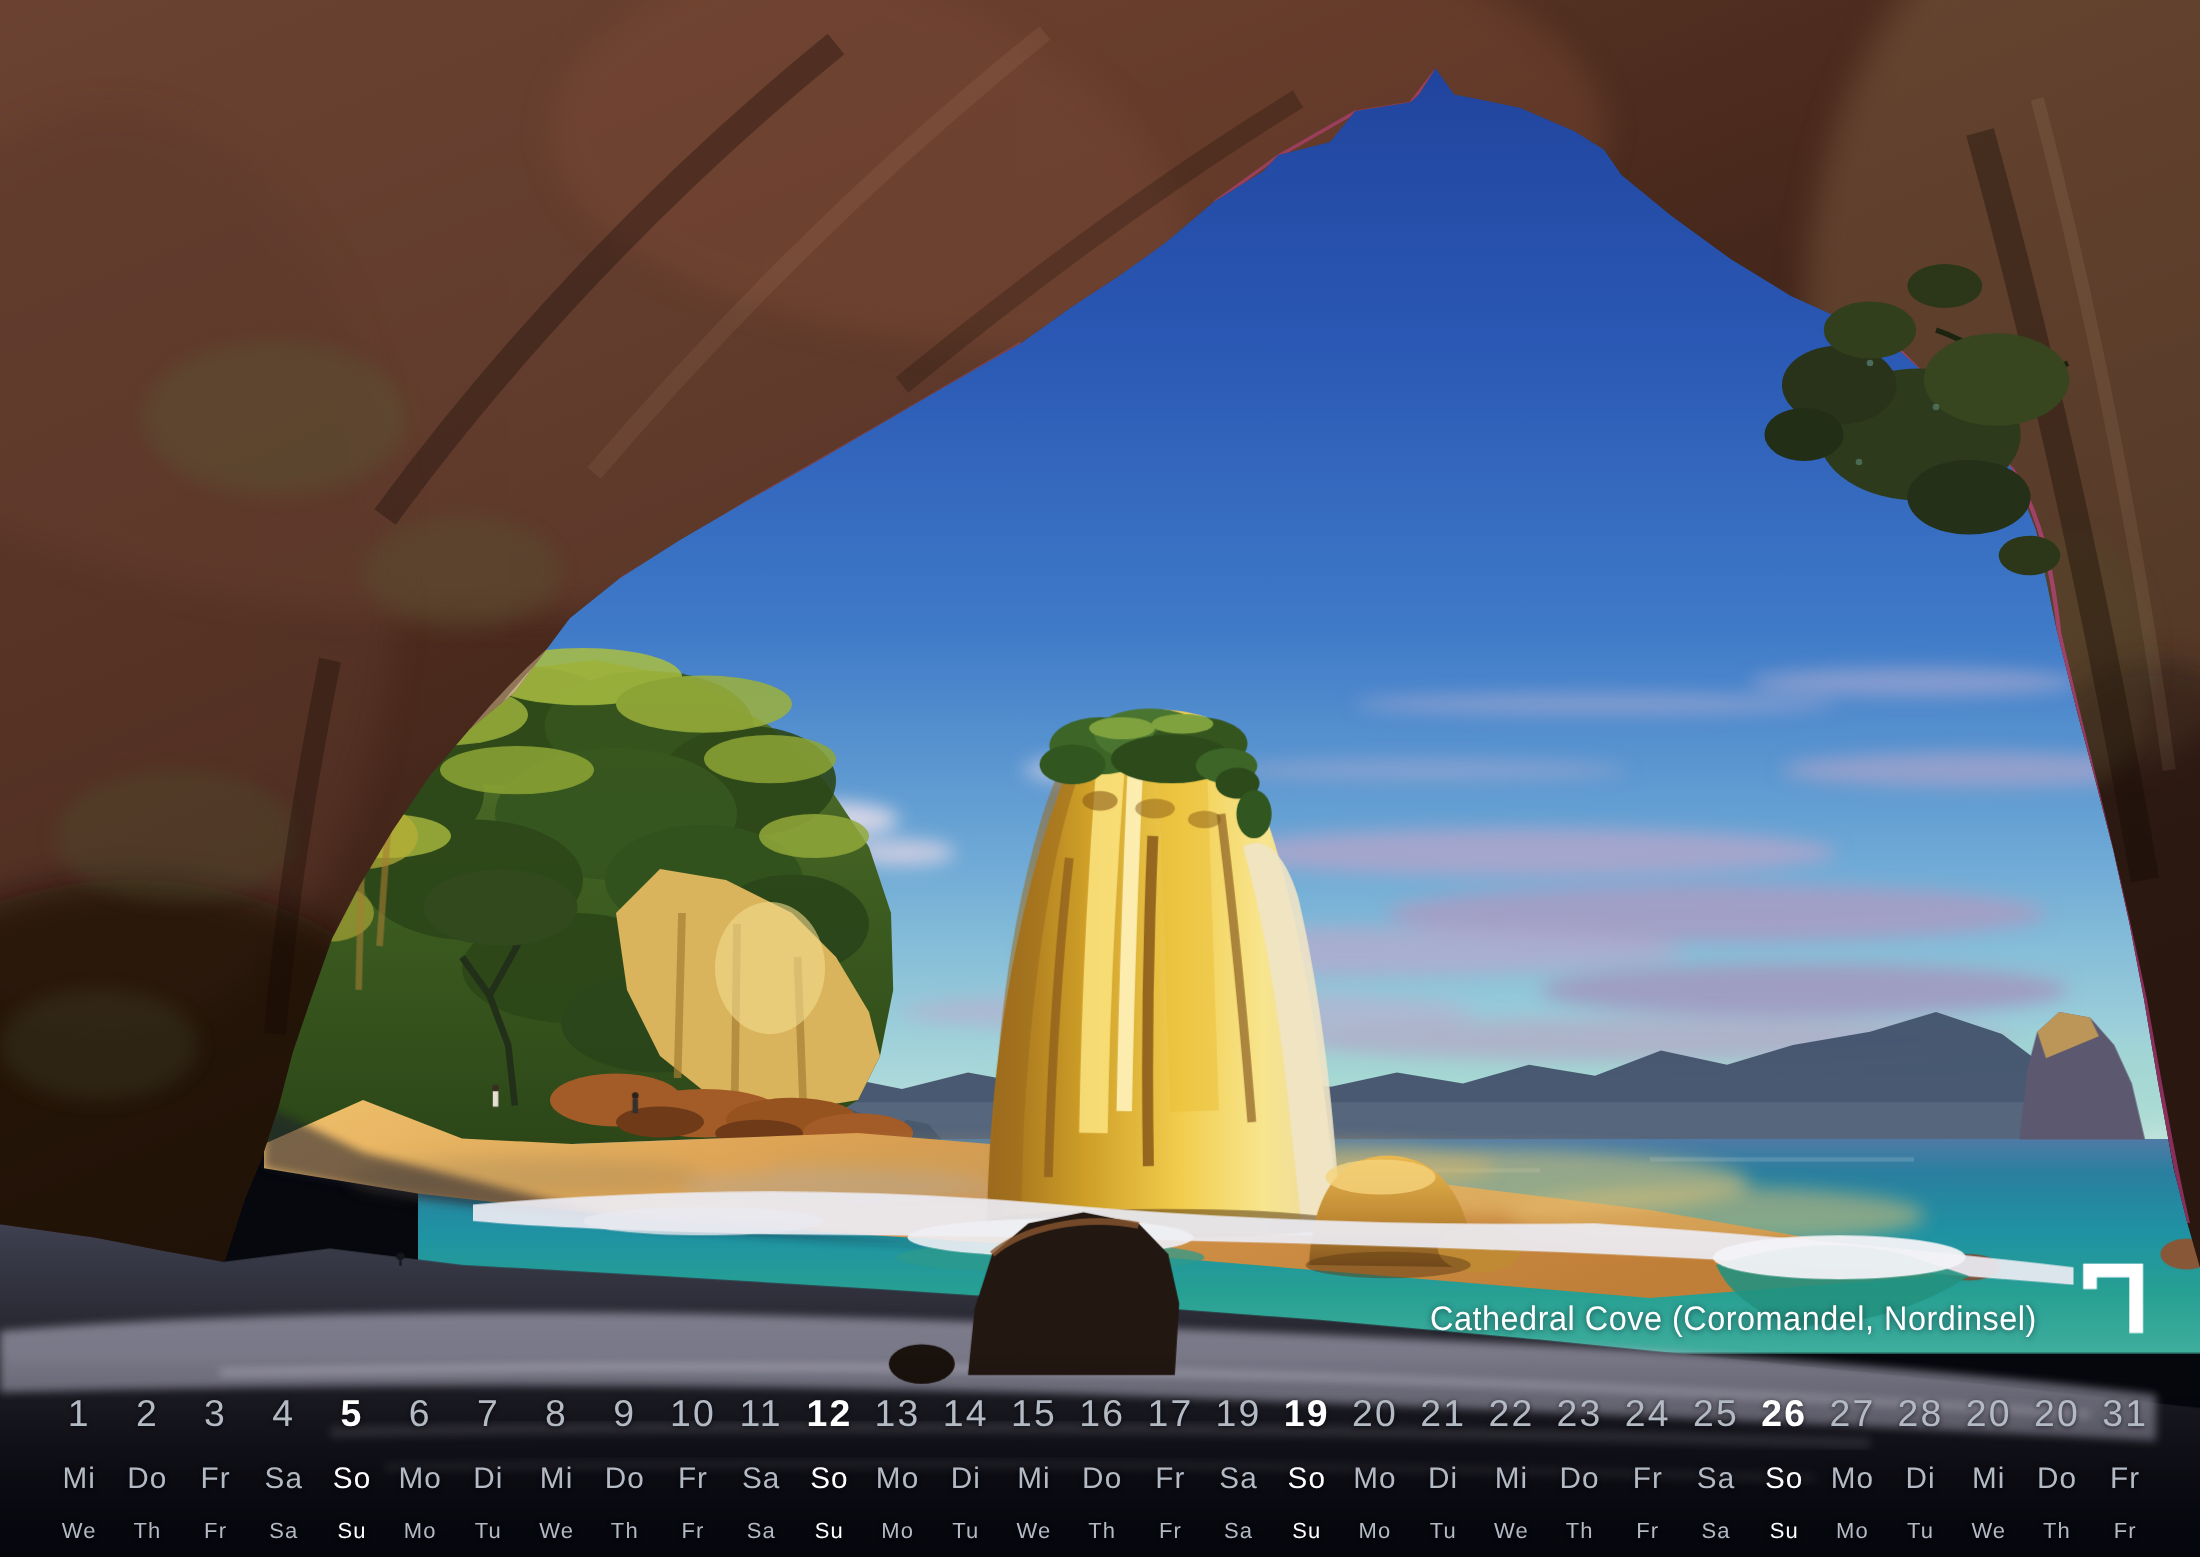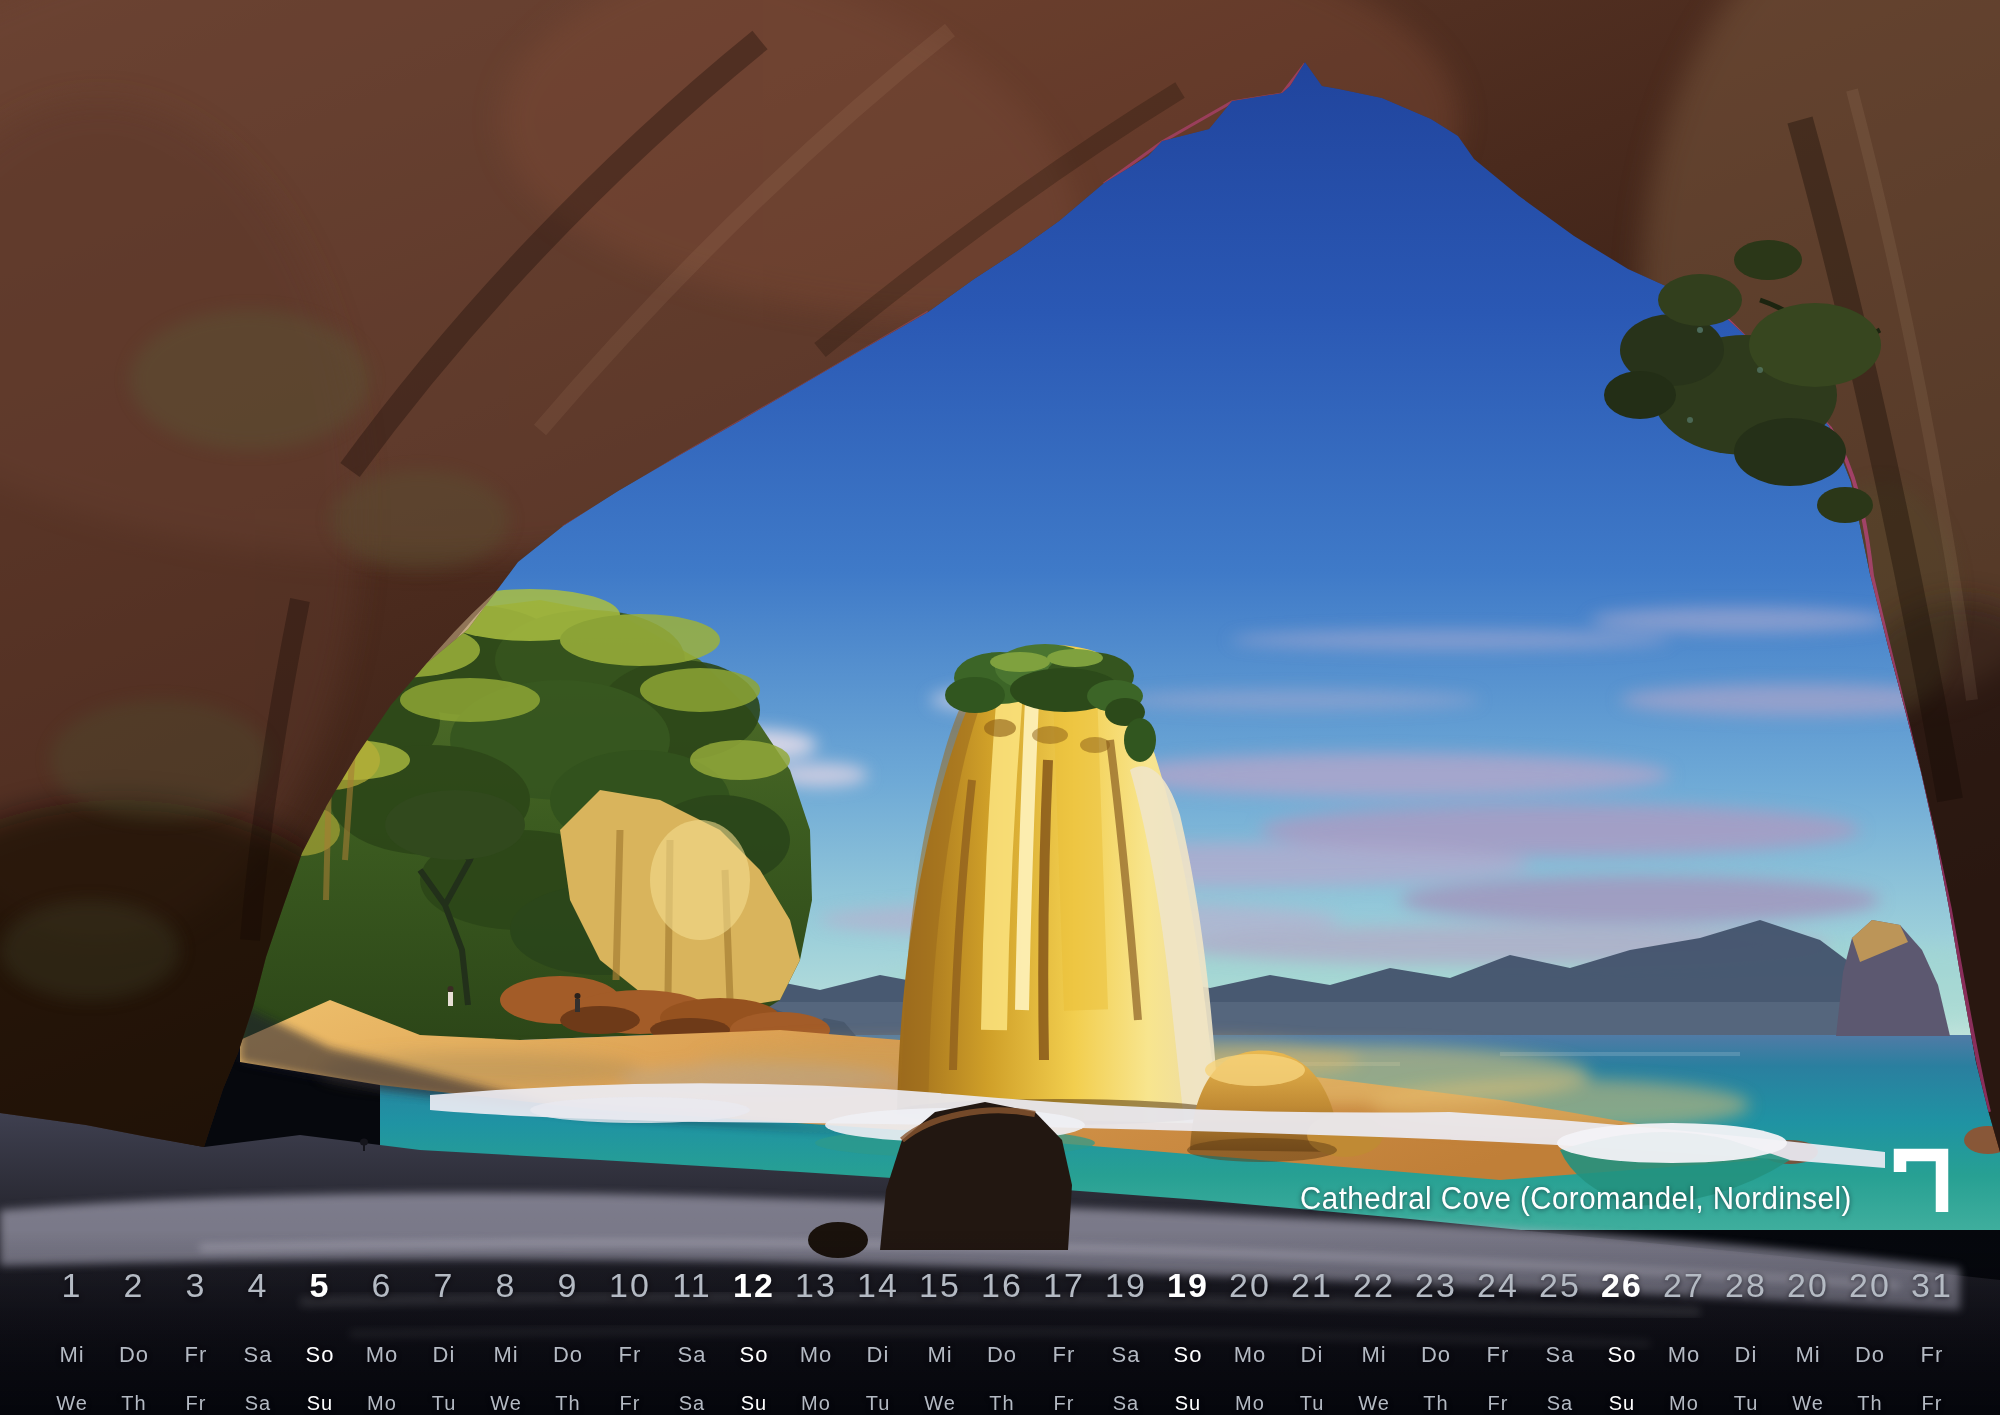--- a/index.html
+++ b/index.html
@@ -16,21 +16,21 @@
     transform:scaleX(.95);transform-origin:100% 50%;
     text-shadow:0 1px 6px rgba(0,0,20,.55);
   }
   .month{position:absolute;left:1893px;top:1146px;z-index:6;}
   .cal{
     position:absolute;left:41px;top:1262px;width:1922px;z-index:6;
     display:flex;flex-direction:row;
   }
   .col{flex:1 1 0;text-align:center;color:#b4bac3;text-shadow:0 1px 5px rgba(0,0,12,.65);}
   .col .d{font-size:34px;height:46px;line-height:46px;letter-spacing:2px;font-weight:400;}
-  .col .g{font-size:22px;height:30px;line-height:30px;margin-top:32px;letter-spacing:1px;}
+  .col .g{font-size:27px;height:30px;line-height:30px;margin-top:21px;letter-spacing:1px;}
   .col .e{font-size:20px;height:30px;line-height:30px;margin-top:18px;letter-spacing:1px;}
   .col.sun{color:#ffffff;}
   .col.sun .d{font-weight:700;}
   .col.sun .g,.col.sun .e{font-weight:400;}
 </style>
 </head>
 <body>
 
 <div class="stage">
 

